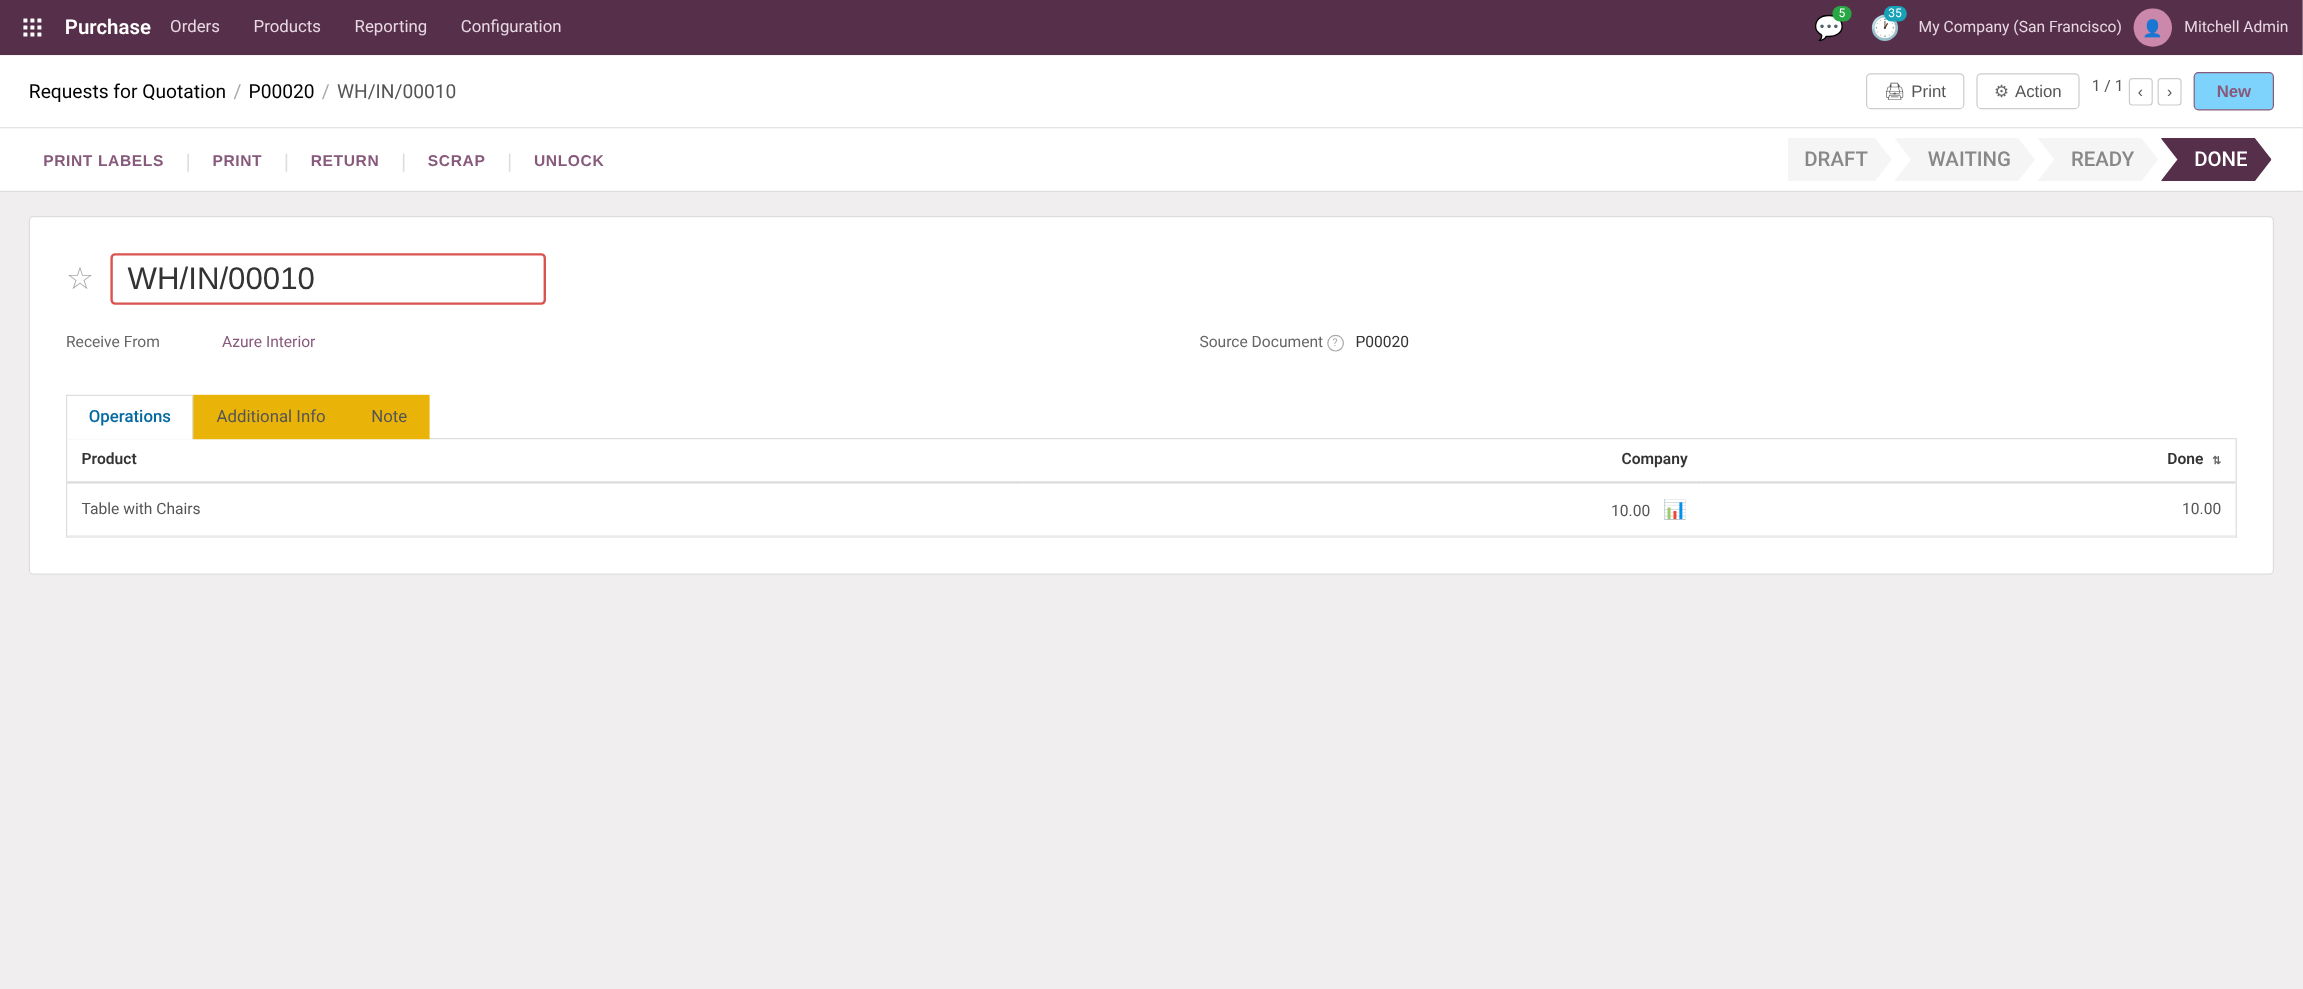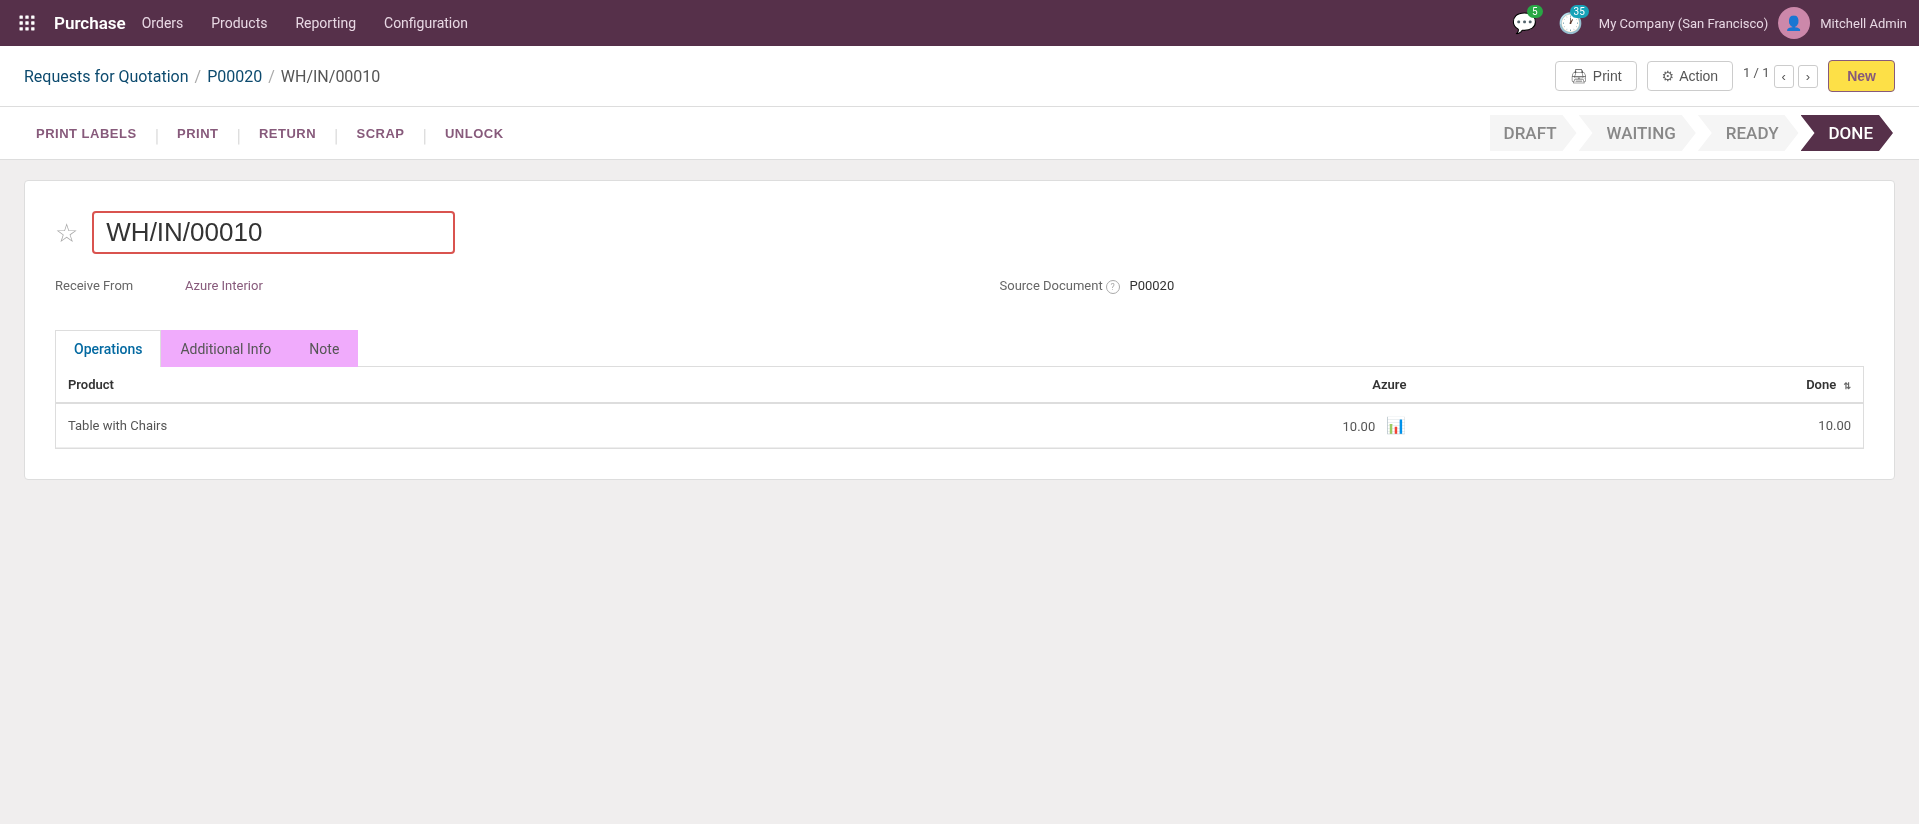--- a/index.html
+++ b/index.html
@@ -49,38 +49,38 @@
     .user-name { color: #e8d8e4; font-size: 13px; }
 
     
     .breadcrumb-bar {
       background: #fff; padding: 14px 24px;
       display: flex; align-items: center; justify-content: space-between;
       border-bottom: 1px solid #ddd;
       box-shadow: 0 1px 3px rgba(0,0,0,0.05);
     }
     .breadcrumb { display: flex; align-items: center; gap: 6px; font-size: 16px; color: #555; }
-    .breadcrumb a { color: #0c4a6e; text-decoration: none; font-size: 16px; }
+    .breadcrumb a { color: #000000; text-decoration: none; font-size: 16px; }
     .breadcrumb-sep { color: #aaa; }
     .breadcrumb-current { color: #555; font-size: 16px; }
     .breadcrumb-actions { display: flex; align-items: center; gap: 10px; }
     .btn-action {
       display: flex; align-items: center; gap: 5px; padding: 6px 14px;
       border: 1px solid #ccc; border-radius: 4px; background: #fff;
       cursor: pointer; font-size: 14px; color: #555;
     }
     .btn-action .gear-icon { color: #666; }
     .page-nav { display: flex; align-items: flex-start; gap: 4px; color: #555; font-size: 13px; }
     .page-nav button {
       background: none; border: 1px solid #ccc; border-radius: 3px;
       padding: 3px 7px; cursor: pointer; font-size: 13px; color: #555;
     }
     .btn-new {
       padding: 7px 18px; border: 1px solid #875a7b; border-radius: 4px;
-      background: #fde047; color: #875a7b; font-size: 14px; font-weight: 600;
+      background: #7dd3fc; color: #875a7b; font-size: 14px; font-weight: 600;
       cursor: pointer;
     }
 
     
     .action-toolbar {
       background: #fff; padding: 8px 24px;
       display: flex; align-items: center; justify-content: space-between;
       border-bottom: 1px solid #ddd;
     }
     .toolbar-left { display: flex; align-items: flex-end; gap: 6px; }
@@ -149,21 +149,21 @@
       font-size: 9px; color: #aaa; margin-left: 3px; cursor: help; vertical-align: middle;
     }
 
     
     .tabs-bar {
       display: flex; border-bottom: 1px solid #ddd; margin-bottom: 0;
     }
     .tab {
       padding: 10px 18px; border: 1px solid transparent; border-bottom: none;
       font-size: 14px; color: #555; cursor: pointer; margin-bottom: -1px;
-      background: #f0abfc;
+      background: #eab308;
     }
     .tab.active {
       border-color: #ddd; border-bottom-color: #fff; background: #fff;
       color: #0369a1; font-weight: 500;
     }
 
     
     .data-table {
       width: 100%; border-collapse: collapse;
     }
@@ -294,21 +294,21 @@
       <div class="tab active">Operations</div>
       <div class="tab">Additional Info</div>
       <div class="tab">Note</div>
     </div>
 
     <div class="tab-content">
       <table class="data-table">
         <thead>
           <tr>
             <th>Product</th>
-            <th class="right">Azure</th>
+            <th class="right">Company</th>
             <th class="right">
               <span>Done</span>
               <span class="sort-icon">⇅</span>
             </th>
           </tr>
         </thead>
         <tbody>
           <tr class="table-row">
             <td>Table with Chairs</td>
             <td class="right">

